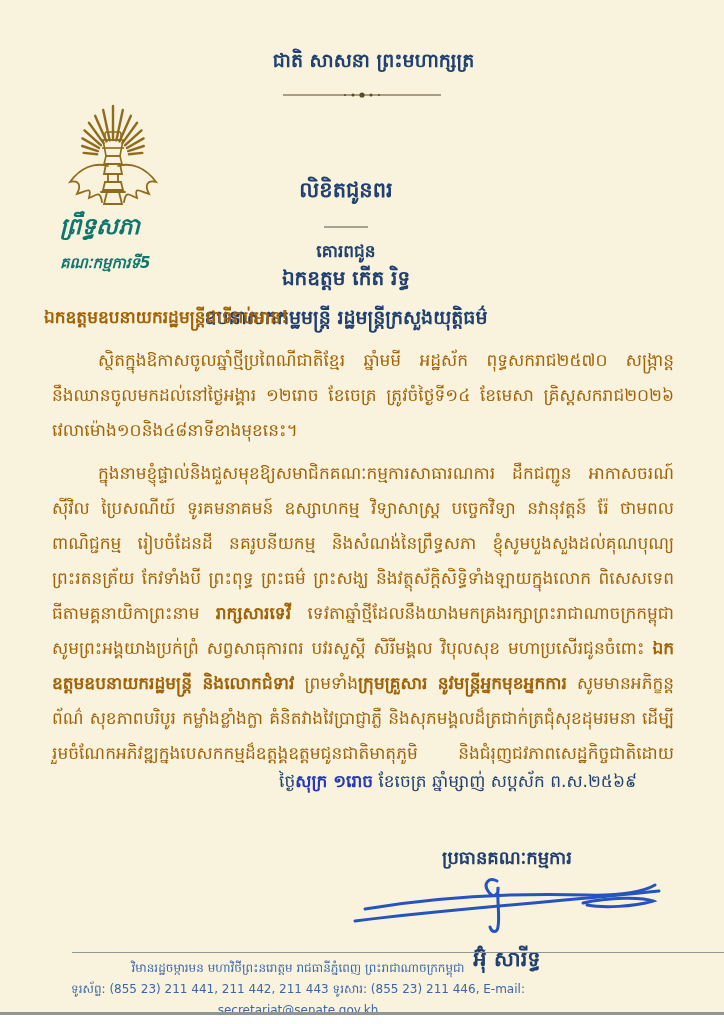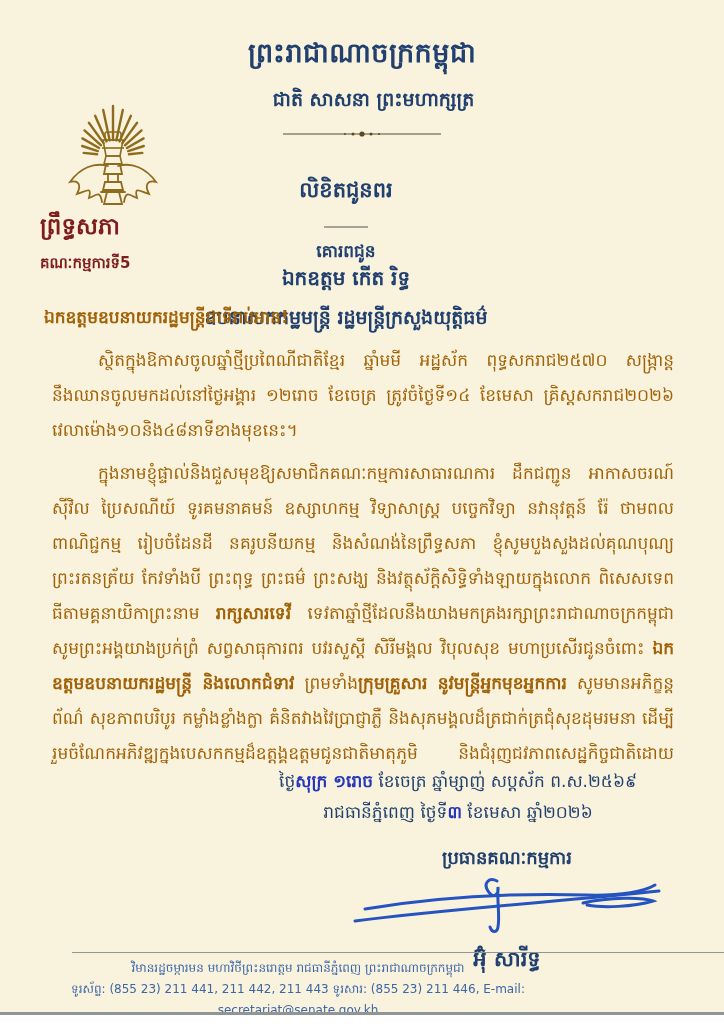--- a/index.html
+++ b/index.html
@@ -22,21 +22,21 @@
   
   .header{
     position:absolute;top:36px;left:0;width:724px;text-align:center;color:#21406f;
   }
   .kingdom-title{font-size:27px;font-weight:bold;letter-spacing:.5px;}
   .motto{font-size:19px;font-weight:bold;margin-top:12px;padding-left:23px;}
   .header-ornament{margin-top:10px;}
 
   
   .emblem{position:absolute;left:58px;top:96px;}
-  .senate-label{position:absolute;left:40px;top:212px;color:#7f1d1d;}
+  .senate-label{position:absolute;left:60px;top:212px;color:#0f766e;font-style:italic;}
   .senate-name{font-size:23px;font-weight:bold;}
   .senate-commission{font-size:15px;font-weight:bold;margin-top:8px;}
 
   
   .letter-heading{
     position:absolute;top:176px;left:0;width:692px;text-align:center;
     color:#21406f;box-sizing:border-box;
   }
   .doc-type{font-size:21px;font-weight:bold;}
   .title-divider{display:block;margin:8px auto 6px auto;}
@@ -73,21 +73,20 @@
     position:absolute;top:958px;left:0;width:596px;text-align:center;
     color:#3c66a8;font-size:12px;line-height:21px;
   }
 </style>
 </head>
 <body>
 
 <div class="page">
 
   <div class="header">
-    <div class="kingdom-title">ព្រះរាជាណាចក្រកម្ពុជា</div>
     <div class="motto">ជាតិ សាសនា ព្រះមហាក្សត្រ</div>
     <div class="header-ornament">
       <svg width="170" height="12" viewBox="0 0 170 12">
         <line x1="6" y1="6" x2="164" y2="6" stroke="#5a4a28" stroke-width="1"></line>
         <circle cx="85" cy="6" r="2.6" fill="#5a4a28"></circle>
         <circle cx="76" cy="6" r="1.5" fill="#5a4a28"></circle>
         <circle cx="94" cy="6" r="1.5" fill="#5a4a28"></circle>
         <circle cx="68" cy="6" r="1" fill="#5a4a28"></circle>
         <circle cx="102" cy="6" r="1" fill="#5a4a28"></circle>
       </svg>
@@ -150,21 +149,20 @@
 
   <div class="letter-body">
     <div class="salutation">ឯកឧត្តមឧបនាយករដ្ឋមន្ត្រីជាទីរាប់អាន!</div>
     <p class="para"><span>ស្ថិតក្នុងឱកាសចូលឆ្នាំថ្មីប្រពៃណីជាតិខ្មែរ ឆ្នាំមមី អដ្ឋស័ក ពុទ្ធសករាជ២៥៧០ សង្ក្រាន្តនឹងឈានចូលមកដល់នៅថ្ងៃអង្គារ ១២រោច ខែចេត្រ ត្រូវចំថ្ងៃទី១៤ ខែមេសា គ្រិស្តសករាជ២០២៦ វេលាម៉ោង១០និង៤៨នាទីខាងមុខនេះ។</span></p>
     <p class="para"><span>ក្នុងនាមខ្ញុំផ្ទាល់និងជួសមុខឱ្យសមាជិកគណៈកម្មការសាធារណការ ដឹកជញ្ជូន អាកាសចរណ៍ស៊ីវិល ប្រៃសណីយ៍ ទូរគមនាគមន៍ ឧស្សាហកម្ម វិទ្យាសាស្ត្រ បច្ចេកវិទ្យា នវានុវត្តន៍ រ៉ែ ថាមពល ពាណិជ្ជកម្ម រៀបចំដែនដី នគរូបនីយកម្ម និងសំណង់នៃព្រឹទ្ធសភា ខ្ញុំសូមបួងសួងដល់គុណបុណ្យព្រះរតនត្រ័យ កែវទាំងបី ព្រះពុទ្ធ ព្រះធម៌ ព្រះសង្ឃ និងវត្ថុស័ក្តិសិទ្ធិទាំងឡាយក្នុងលោក ពិសេសទេពធីតាមគ្គនាយិកាព្រះនាម </span><span class="b">រាក្សសារទេវី</span><span> ទេវតាឆ្នាំថ្មីដែលនឹងយាងមកគ្រងរក្សាព្រះរាជាណាចក្រកម្ពុជា សូមព្រះអង្គយាងប្រក់ព្រំ សព្វសាធុការពរ បវរសួស្ដី សិរីមង្គល វិបុលសុខ មហាប្រសើរជូនចំពោះ </span><span class="b">ឯកឧត្តមឧបនាយករដ្ឋមន្ត្រី និងលោកជំទាវ</span><span> ព្រមទាំង</span><span class="b">ក្រុមគ្រួសារ</span><span> </span><span class="b">នូវមន្ត្រីអ្នកមុខអ្នកការ</span><span> សូមមានអភិក្ខន្តព័ណ៌ សុខភាពបរិបូរ កម្លាំងខ្លាំងក្លា គំនិតវាងវៃប្រាជ្ញាភ្លឺ និងសុភមង្គលដ៏ត្រជាក់ត្រជុំសុខដុមរមនា ដើម្បីរួមចំណែកអភិវឌ្ឍក្នុងបេសកកម្មដ៏ឧត្តុង្គឧត្តមជូនជាតិមាតុភូមិ និងជំរុញជវភាពសេដ្ឋកិច្ចជាតិដោយសម្ទុះឈើនលឿនបន្ថែមទៀត ក្រោមមាគ៌ាដឹកនាំដ៏ឈ្លាសវៃ និងគតិបណ្ឌិតរបស់ </span><span class="b">សម្ដេចមហាបវរធិបតី ហ៊ុន ម៉ាណែត នាយករដ្ឋមន្ត្រី</span><span> នៃព្រះរាជាណាចក្រកម្ពុជា និងសូមសមប្រកបដោយពរប្រាំប្រការ អាយុ វណ្ណៈ សុខៈ ពលៈ និងបដិភាណ ជានិច្ចនិរន្តរ៍កុំបីមានបការណាមួយមករារខានជ្រៀតជ្រែកបានឡើយ។</span></p>
 
   </div>
 
   <div class="date-block">
     <div><span>ថ្ងៃ</span><span class="hand">សុក្រ ១រោច</span><span> ខែចេត្រ ឆ្នាំម្សាញ់ សប្តស័ក ព.ស.២៥៦៩</span></div>
-    <div><span>រាជធានីភ្នំពេញ ថ្ងៃទី</span><span class="hand">៣</span><span>   ខែមេសា ឆ្នាំ២០២៦</span></div>
   </div>
 
   <div class="sign-block">
     <div class="signer-title">ប្រធានគណៈកម្មការ</div>
     <div class="signature-svg">
       <svg width="320" height="66" viewBox="0 0 320 66">
         <g stroke="#2553c0" stroke-width="3" fill="none" stroke-linecap="round">
           <path d="M18 34 C90 22 170 18 240 20 C275 21 298 16 308 10"></path>
           <path d="M150 6 C142 2 136 8 141 16 C146 24 152 20 151 12 C150 28 153 40 151 52 C150 58 145 58 143 52"></path>
           <path d="M8 46 C100 34 220 26 312 16"></path>

